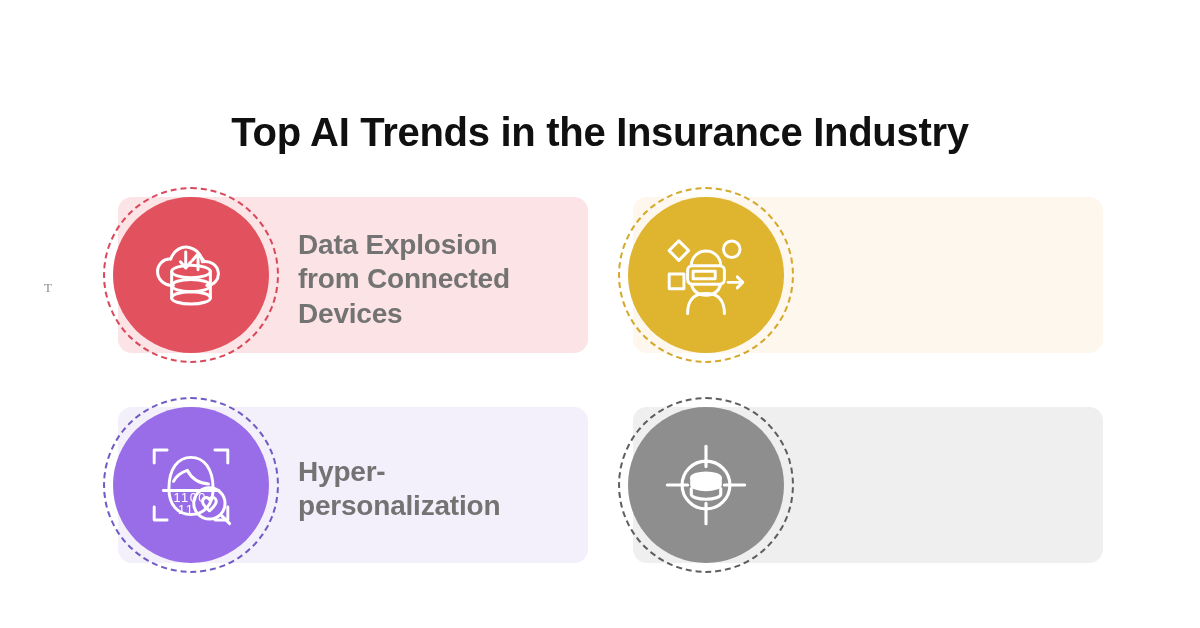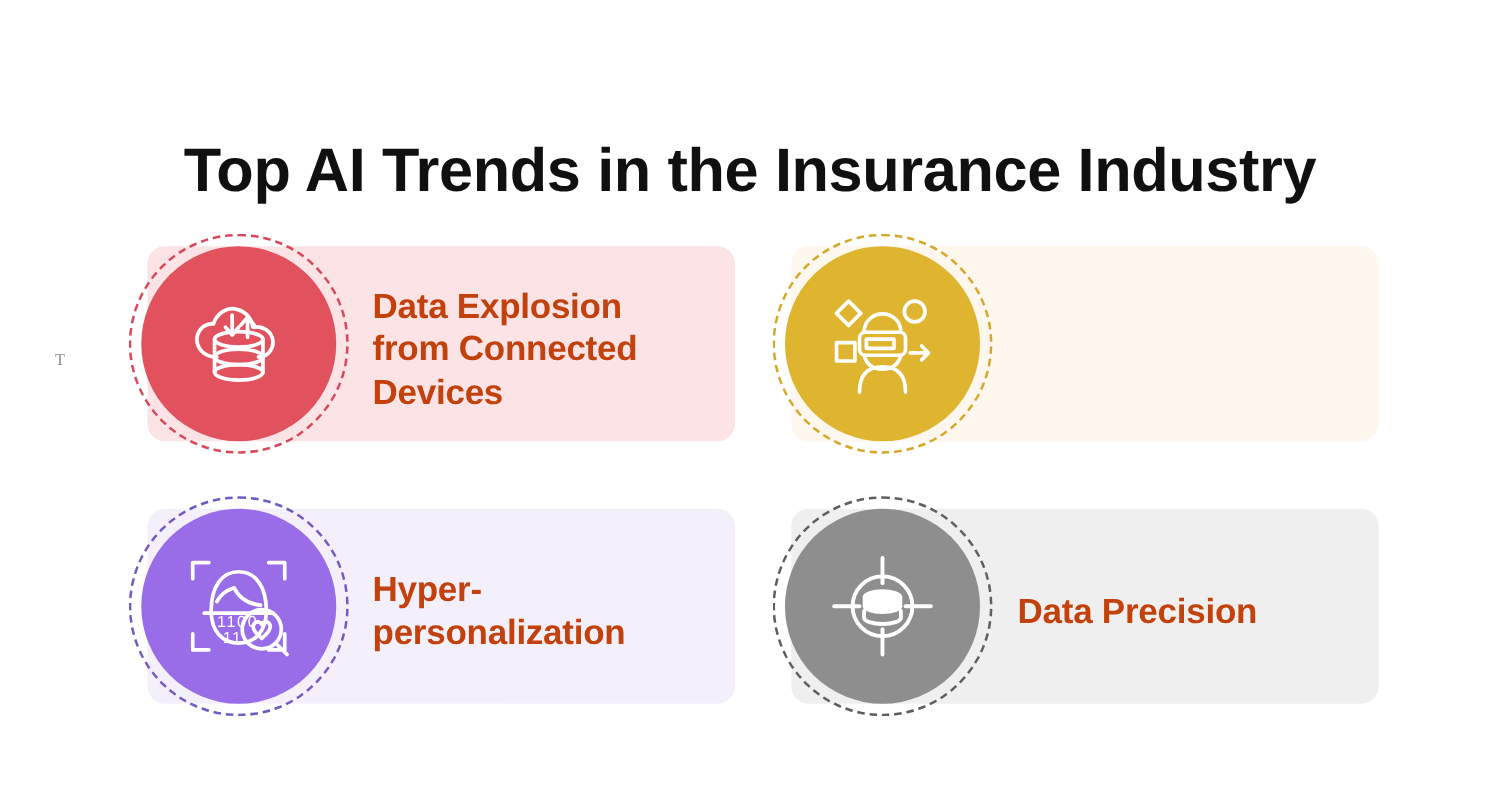--- a/index.html
+++ b/index.html
@@ -21,21 +21,21 @@
     height: 628px;
   }
 
   
   .page-title {
     position: absolute;
     top: 60px;
     left: 0;
     width: 1200px;
     text-align: center;
-    font-size: 49px;
+    font-size: 40px;
     font-weight: bold;
     letter-spacing: -0.3px;
     color: #101010;
     line-height: 1.2;
     margin-top: 48px;
   }
 
   
   .edge-artifact {
     position: absolute;
@@ -48,21 +48,21 @@
   }
   .card-body {
     position: absolute;
     border-radius: 14px;
   }
 
   .card-label {
     position: absolute;
     font-size: 28px;
     font-weight: bold;
-    color: #c2410c;
+    color: #737373;
     line-height: 1.23;
     letter-spacing: -0.2px;
     white-space: pre-line;
   }
 
   
   .badge {
     position: absolute;
     width: 156px;
     height: 156px;
@@ -188,15 +188,14 @@
         <path d="M8 50 H30"></path>
           <path d="M70 50 H92"></path>
         <g fill="#fff" stroke="#FFFFFF" stroke-width="2.4">
           <ellipse cx="50" cy="42" rx="16" ry="5.5"></ellipse>
           <path d="M34 42 V50 C34 53 41 55.5 50 55.5 C59 55.5 66 53 66 50 V42 Z"></path>
         </g>
         <path d="M34 54 V60 C34 63 41 65.5 50 65.5 C59 65.5 66 63 66 60 V54" fill="none"></path>
       </svg>
     </span>
   </div>
-  <div class="card-label" id="card-4-label">Data Precision</div>
 
 </div>
 
 </body></html>

